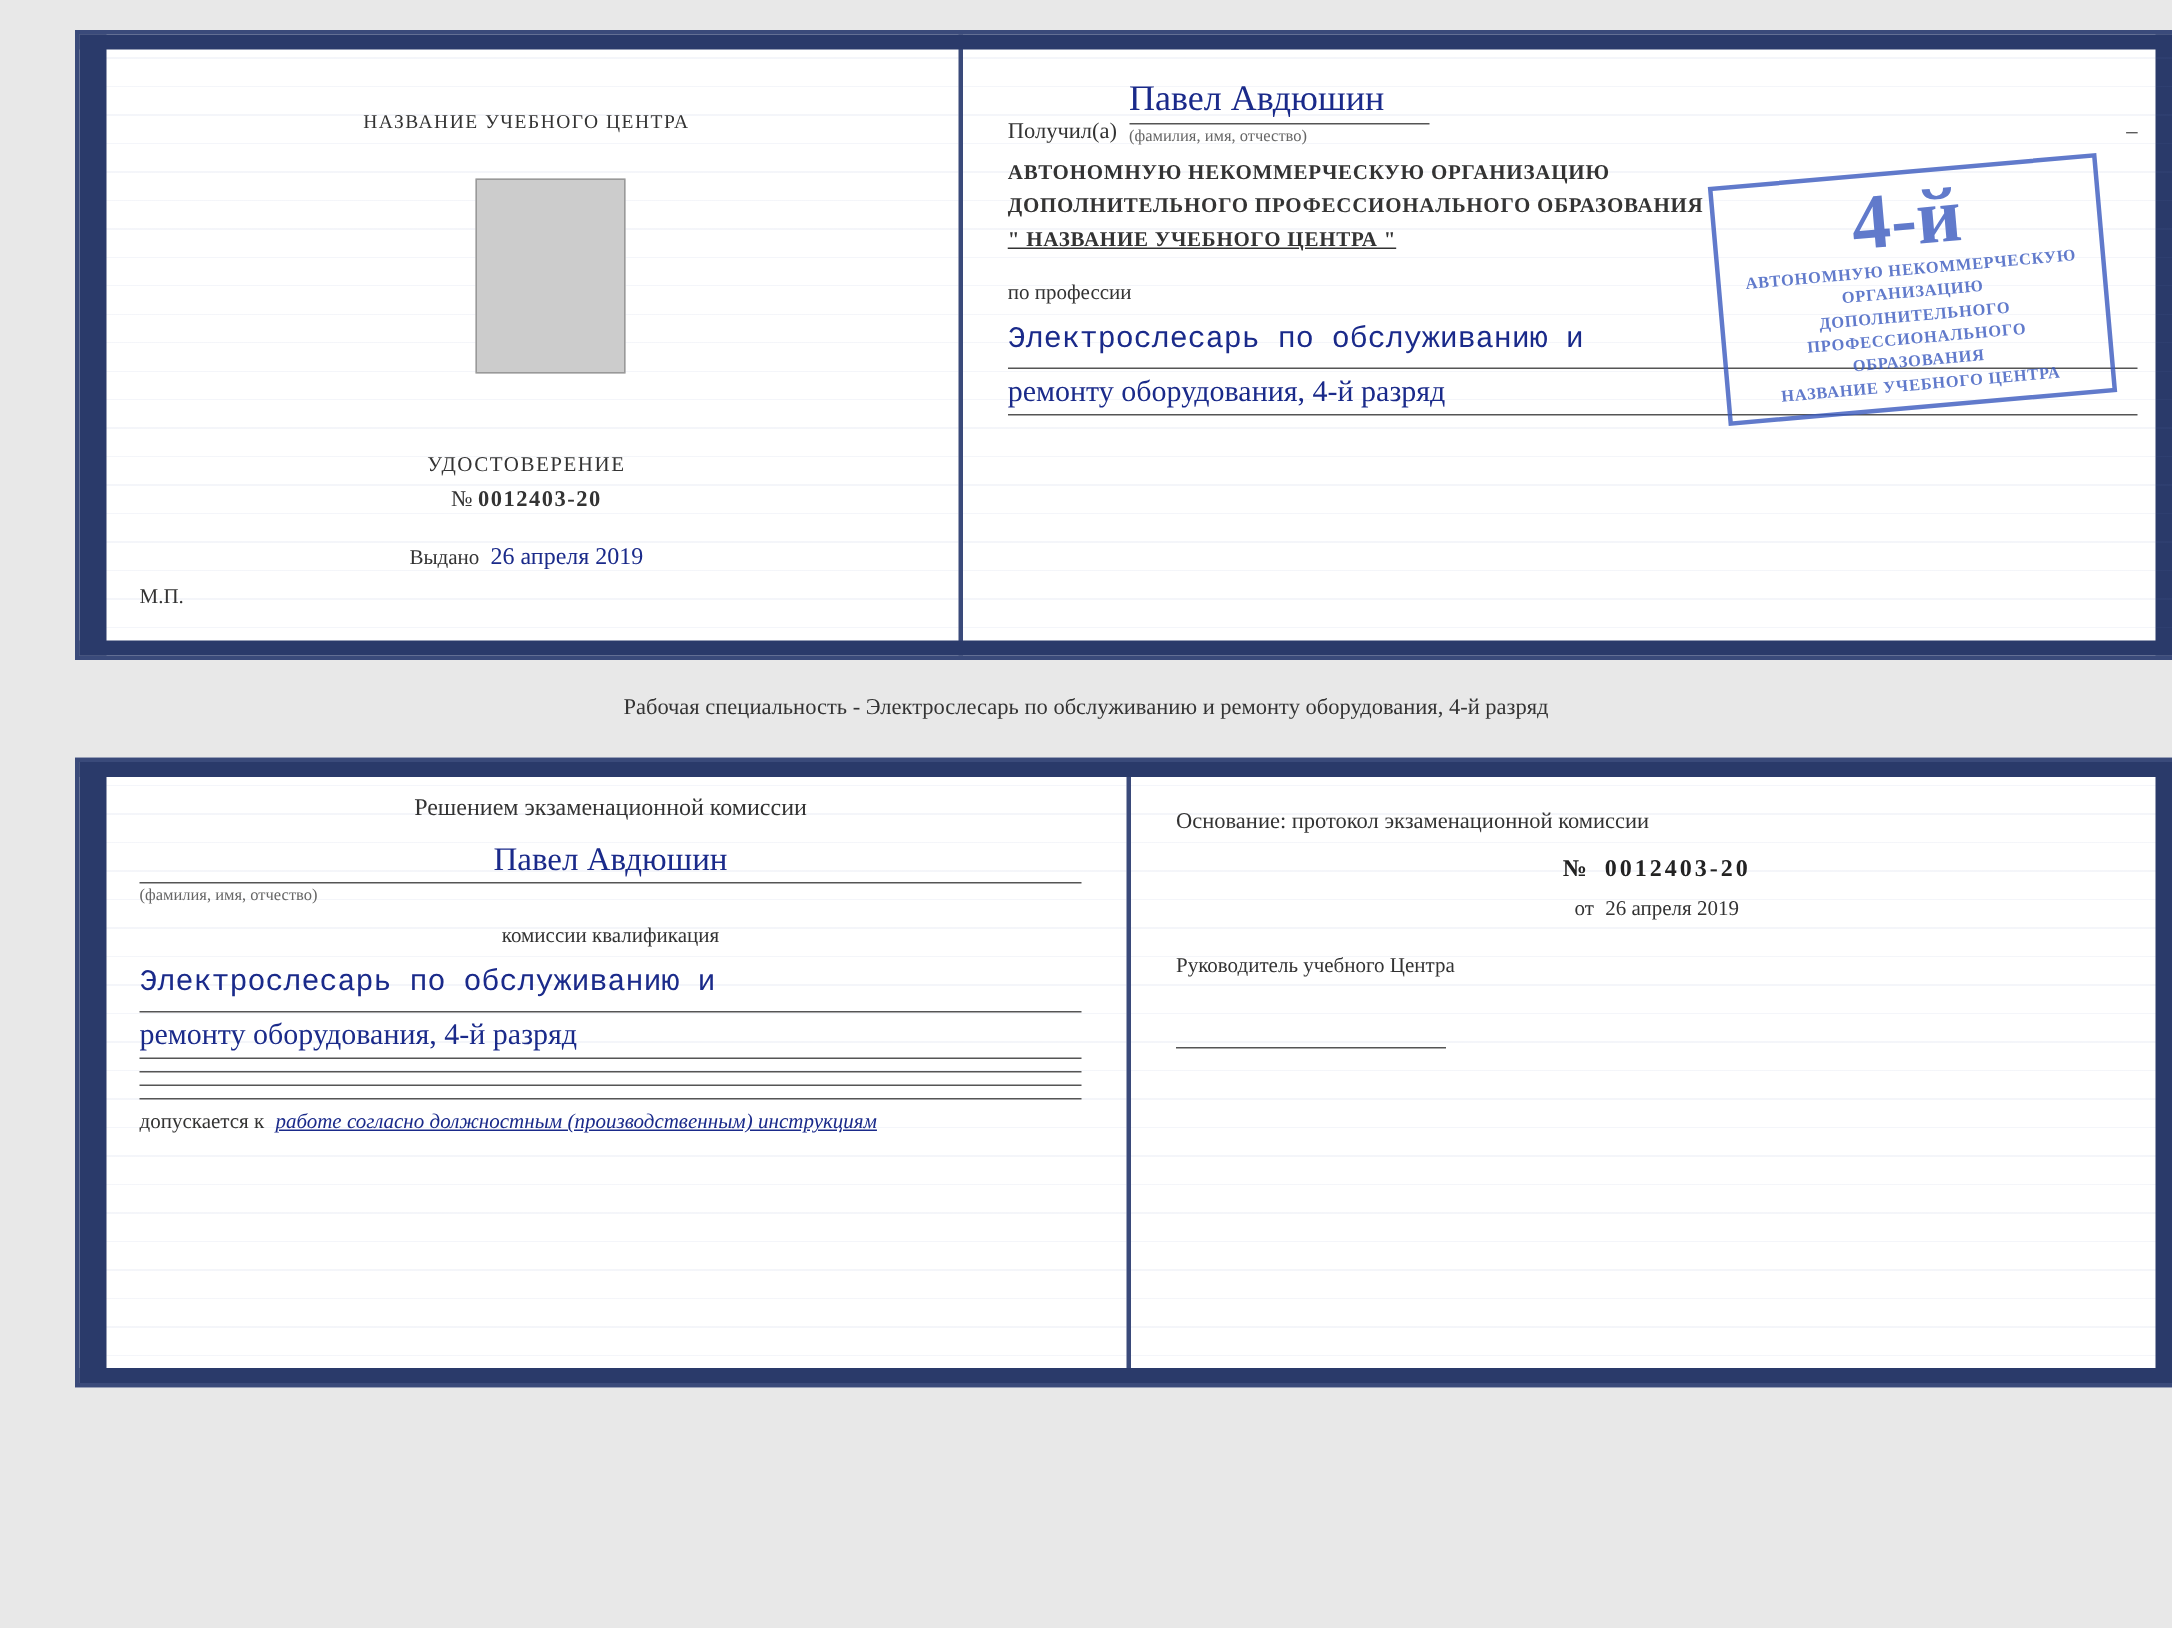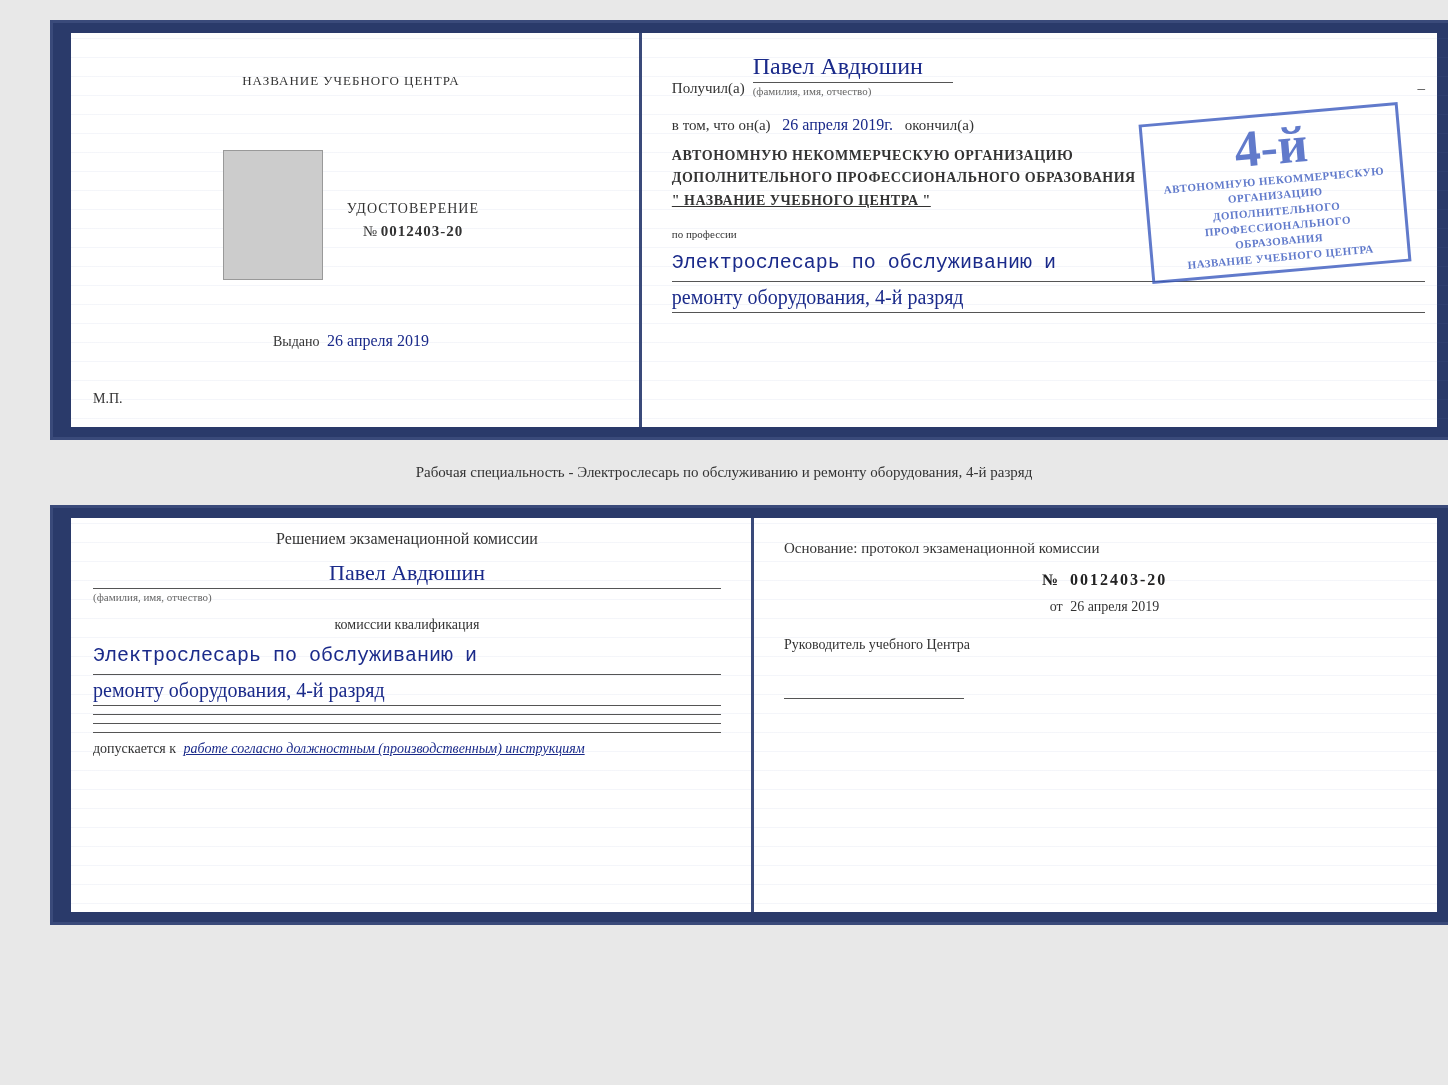--- a/index.html
+++ b/index.html
@@ -375,21 +375,21 @@
 
   <div class="certificate-top" style="position:relative; margin: 0 30px;">
     <div class="spine-top"></div>
     <div class="spine-bottom"></div>
     <div class="spine-left"></div>
     <div class="spine-right"></div>
 
     <div class="cert-left" style="padding-left:40px;">
       <div class="cert-header-text">НАЗВАНИЕ УЧЕБНОГО ЦЕНТРА</div>
 
-      <div style="display:flex; align-items:center; gap:24px; margin-top:20px;">
+      <div style="display:flex; align-items:flex-end; gap:24px; margin-top:20px;flex-direction:column;">
         <div class="photo-placeholder"></div>
         <div class="cert-number-block" style="margin-top:20px;">
           <div class="cert-number-label">УДОСТОВЕРЕНИЕ</div>
           <div style="font-size:15px; color:#333; margin-top:6px;">
             <span>№</span>
             <span style="font-weight:bold; letter-spacing:1px;">0012403-20</span>
           </div>
         </div>
       </div>
 
@@ -405,41 +405,36 @@
 
       <div class="recipient-line">
         <span class="recipient-label">Получил(а)</span>
         <div style="flex:1;">
           <div class="recipient-name underlined">Павел Авдюшин</div>
           <span class="small-label">(фамилия, имя, отчество)</span>
         </div>
         <span style="margin-left:10px; font-size:15px; color:#333;">–</span>
       </div>
 
-      <div class="cert-body-text" style="margin-top:16px;">
-        <span>в том, что он(а)</span>
-        <span class="handwritten" style="margin: 0 8px;">26 апреля 2019г.</span>
-        <span>окончил(а)</span>
-      </div>
 
       <div class="stamp-overlay">
         <div class="stamp-grade">4-й</div>
         <div class="stamp-text">АВТОНОМНУЮ НЕКОММЕРЧЕСКУЮ ОРГАНИЗАЦИЮ</div>
         <div class="stamp-text">ДОПОЛНИТЕЛЬНОГО ПРОФЕССИОНАЛЬНОГО ОБРАЗОВАНИЯ</div>
         <div class="stamp-text">НАЗВАНИЕ УЧЕБНОГО ЦЕНТРА</div>
       </div>
 
       <div style="margin-top:8px;">
         <div style="font-size:14px; color:#333; text-transform:uppercase; letter-spacing:0.5px; line-height:1.6; font-weight:600;">АВТОНОМНУЮ НЕКОММЕРЧЕСКУЮ ОРГАНИЗАЦИЮ</div>
         <div style="font-size:14px; color:#333; text-transform:uppercase; letter-spacing:0.5px; line-height:1.6; font-weight:600;">ДОПОЛНИТЕЛЬНОГО ПРОФЕССИОНАЛЬНОГО ОБРАЗОВАНИЯ</div>
         <div style="font-size:14px; color:#333; text-transform:uppercase; letter-spacing:0.5px; line-height:1.6; font-weight:600; text-decoration:underline;">" НАЗВАНИЕ УЧЕБНОГО ЦЕНТРА "</div>
       </div>
 
       <div style="margin-top:16px;">
-        <div style="font-size:11px; color:#333;">по профессии</div>
+        <div style="font-size:14px; color:#333;">по профессии</div>
         <span class="profession-text">Электрослесарь по обслуживанию и</span>
         <span class="profession-line2">ремонту оборудования, 4-й разряд</span>
       </div>
 
     </div>
   </div>
 
   <div class="middle-text" style="padding: 4px 30px; font-size:15px; color:#333;text-align:center;">Рабочая специальность - Электрослесарь по обслуживанию и ремонту оборудования, 4-й разряд</div>
 
   <div class="certificate-bottom" style="position:relative; margin: 0 30px;">

